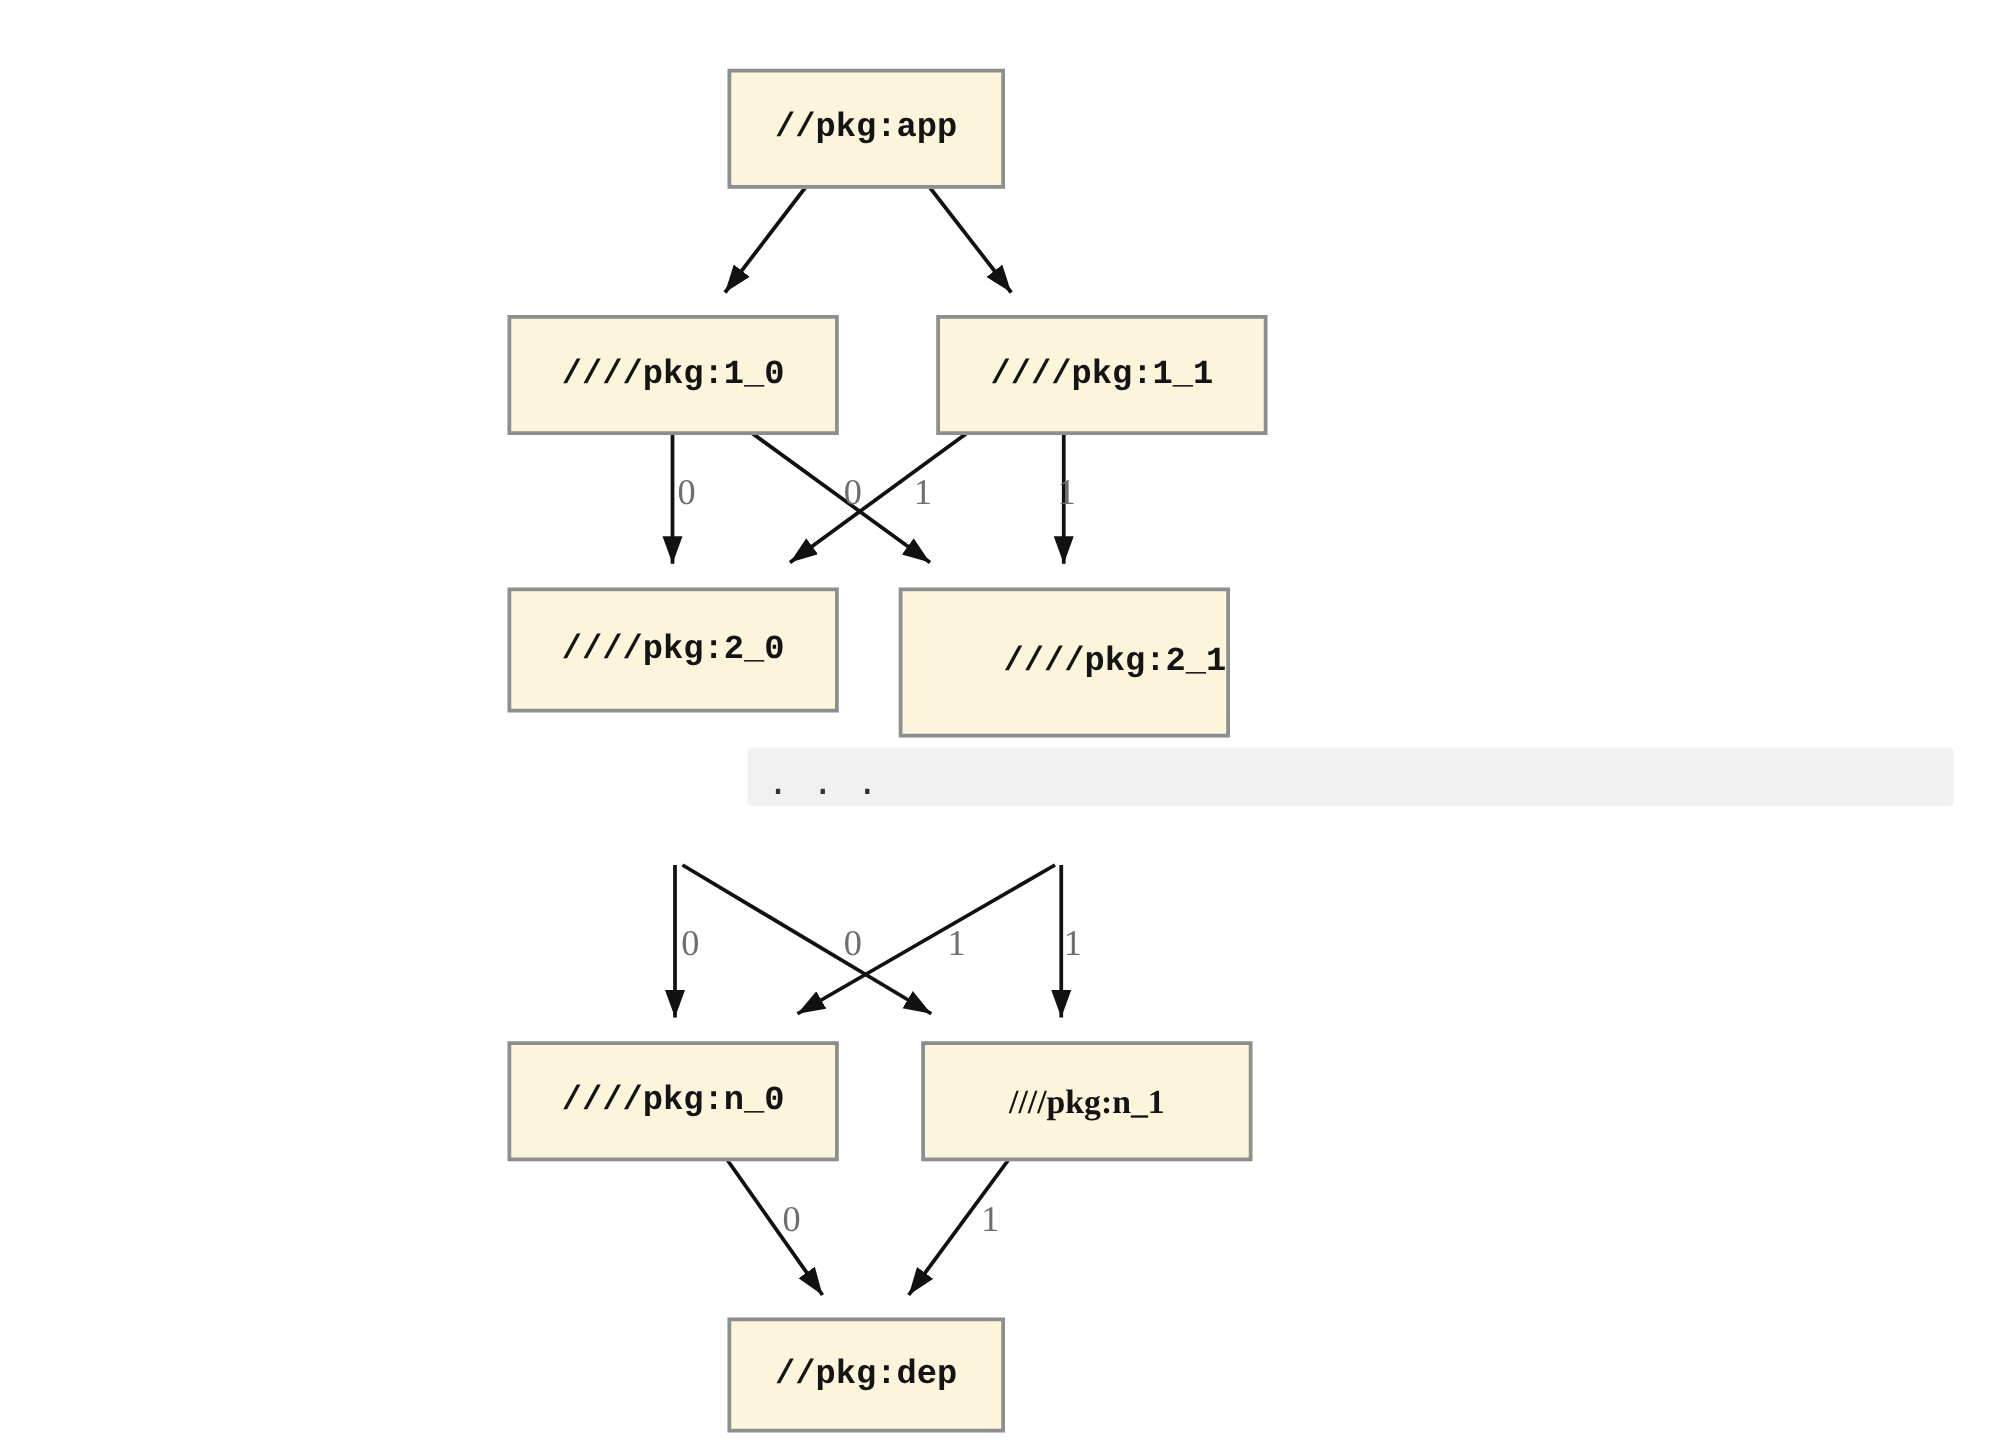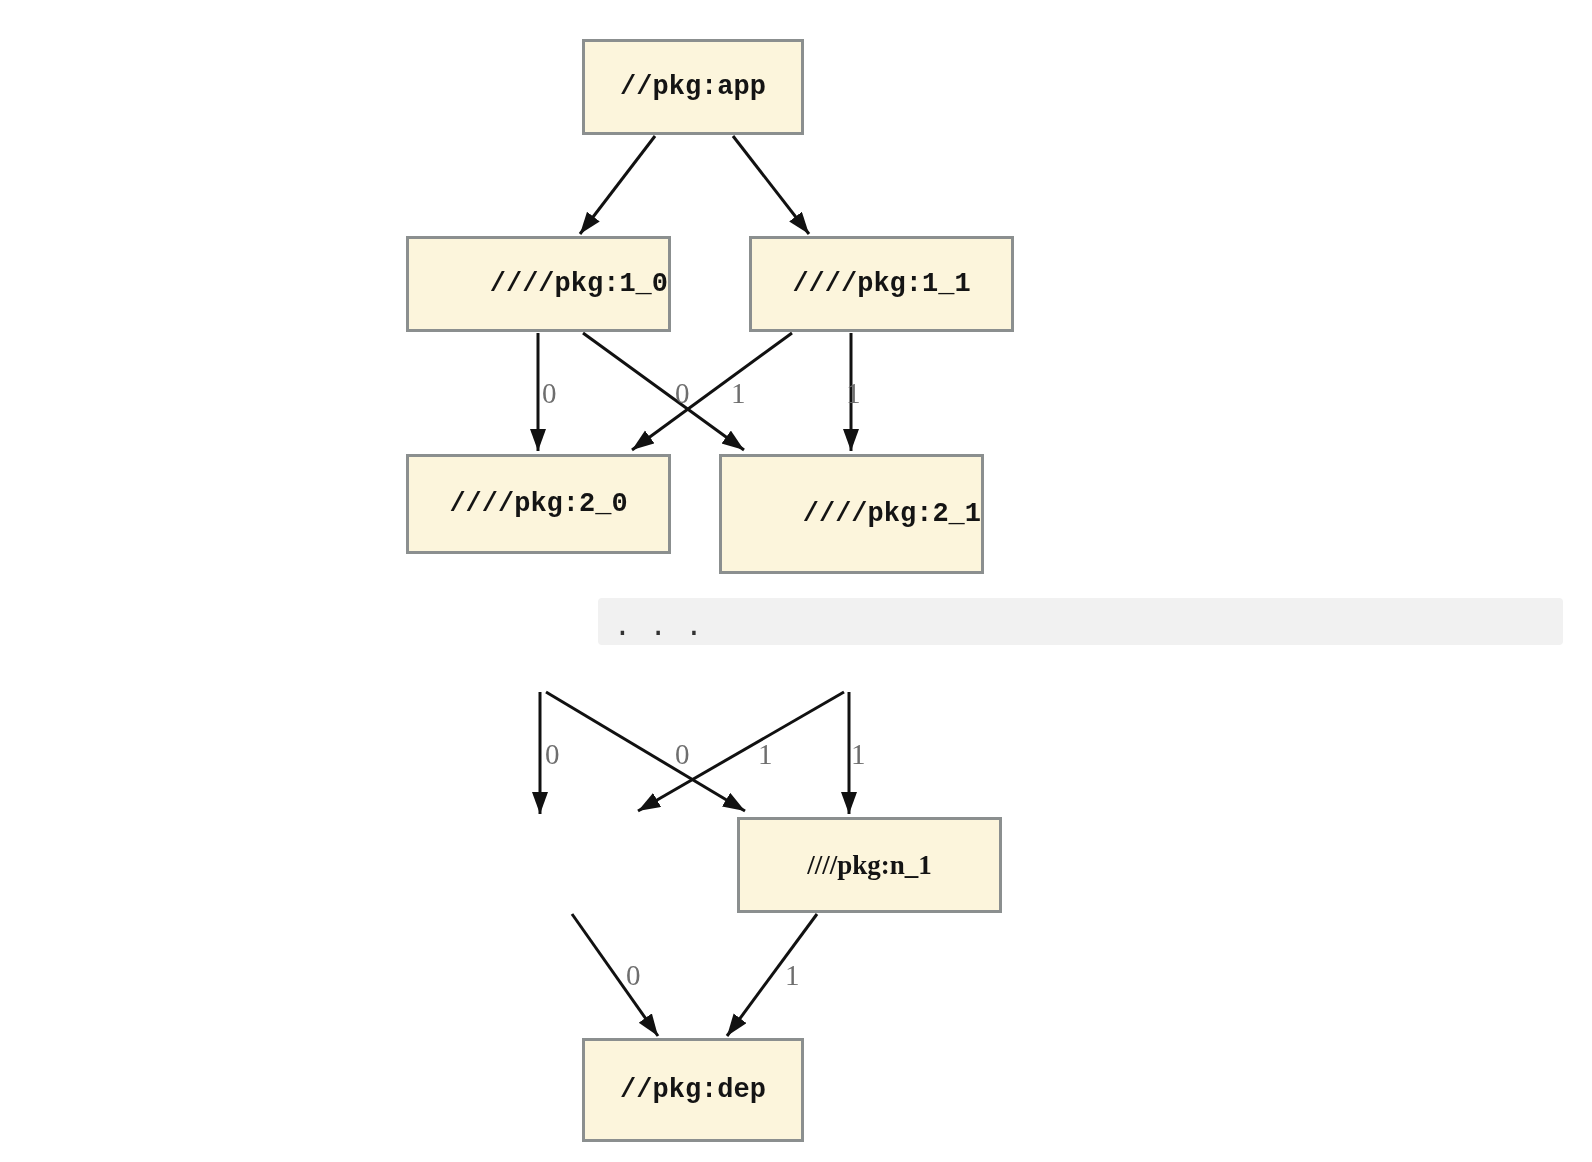--- a/index.html
+++ b/index.html
@@ -28,20 +28,21 @@
     background: var(--node-fill, #fcf5dc);
     display: flex;
     align-items: center;
     justify-content: center;
     font-family: "Liberation Mono", "DejaVu Sans Mono", monospace;
     font-weight: 700;
     font-size: 27px;
     letter-spacing: 0px;
     color: #141414;
     white-space: nowrap;
+    margin-top: 16px;
   }
   .ellipsis-band {
     position: absolute;
     left: 598px;
     top: 598px;
     width: 965px;
     height: 47px;
     background: var(--band-bg, #f1f1f1);
     border-radius: 4px;
     display: flex;
@@ -95,36 +96,39 @@
         <line x1="572" y1="914" x2="658" y2="1036" stroke="#111111" stroke-width="3" marker-end="url(#arrow)"></line>
         <text x="626" y="985" class="edge-label" fill="#6e6e6e">0</text>
         <line x1="817" y1="914" x2="727" y2="1036" stroke="#111111" stroke-width="3" marker-end="url(#arrow)"></line>
         <text x="785" y="985" class="edge-label" fill="#6e6e6e">1</text>
       </g>
   </svg>
 
   <div class="node" style="left: 582px; top: 39px; width: 222px; height: 96px;">
     <span>//pkg:app</span>
   </div>
-  <div class="node" style="left: 406px; top: 236px; width: 265px; height: 96px; justify-content: flex-end;">
+  <div class="node" style="left: 406px; top: 236px; width: 265px; height: 96px;">
     <span>////pkg:1_0</span>
   </div>
   <div class="node" style="left: 749px; top: 236px; width: 265px; height: 96px;">
     <span>////pkg:1_1</span>
   </div>
   <div class="node" style="left: 406px; top: 454px; width: 265px; height: 100px;">
     <span>////pkg:2_0</span>
   </div>
   <div class="node" style="left: 719px; top: 454px; width: 265px; height: 120px; justify-content: flex-end;">
     <span>////pkg:2_1</span>
   </div>
+  <div class="node" style="left: 406px; top: 817px; width: 265px; height: 96px;">
+    <span>////pkg:n_0</span>
+  </div>
   <div class="node" style="left: 737px; top: 817px; width: 265px; height: 96px; font-family: Liberation Serif, serif;">
     <span>////pkg:n_1</span>
   </div>
-  <div class="node" style="left: 582px; top: 1038px; width: 222px; height: 104px;">
+  <div class="node" style="left: 582px; top: 1038px; width: 222px; height: 92px;">
     <span>//pkg:dep</span>
   </div>
 
   <div class="ellipsis-band">
     <span>. . .</span>
   </div>
 
 </div>
 
 </body></html>

